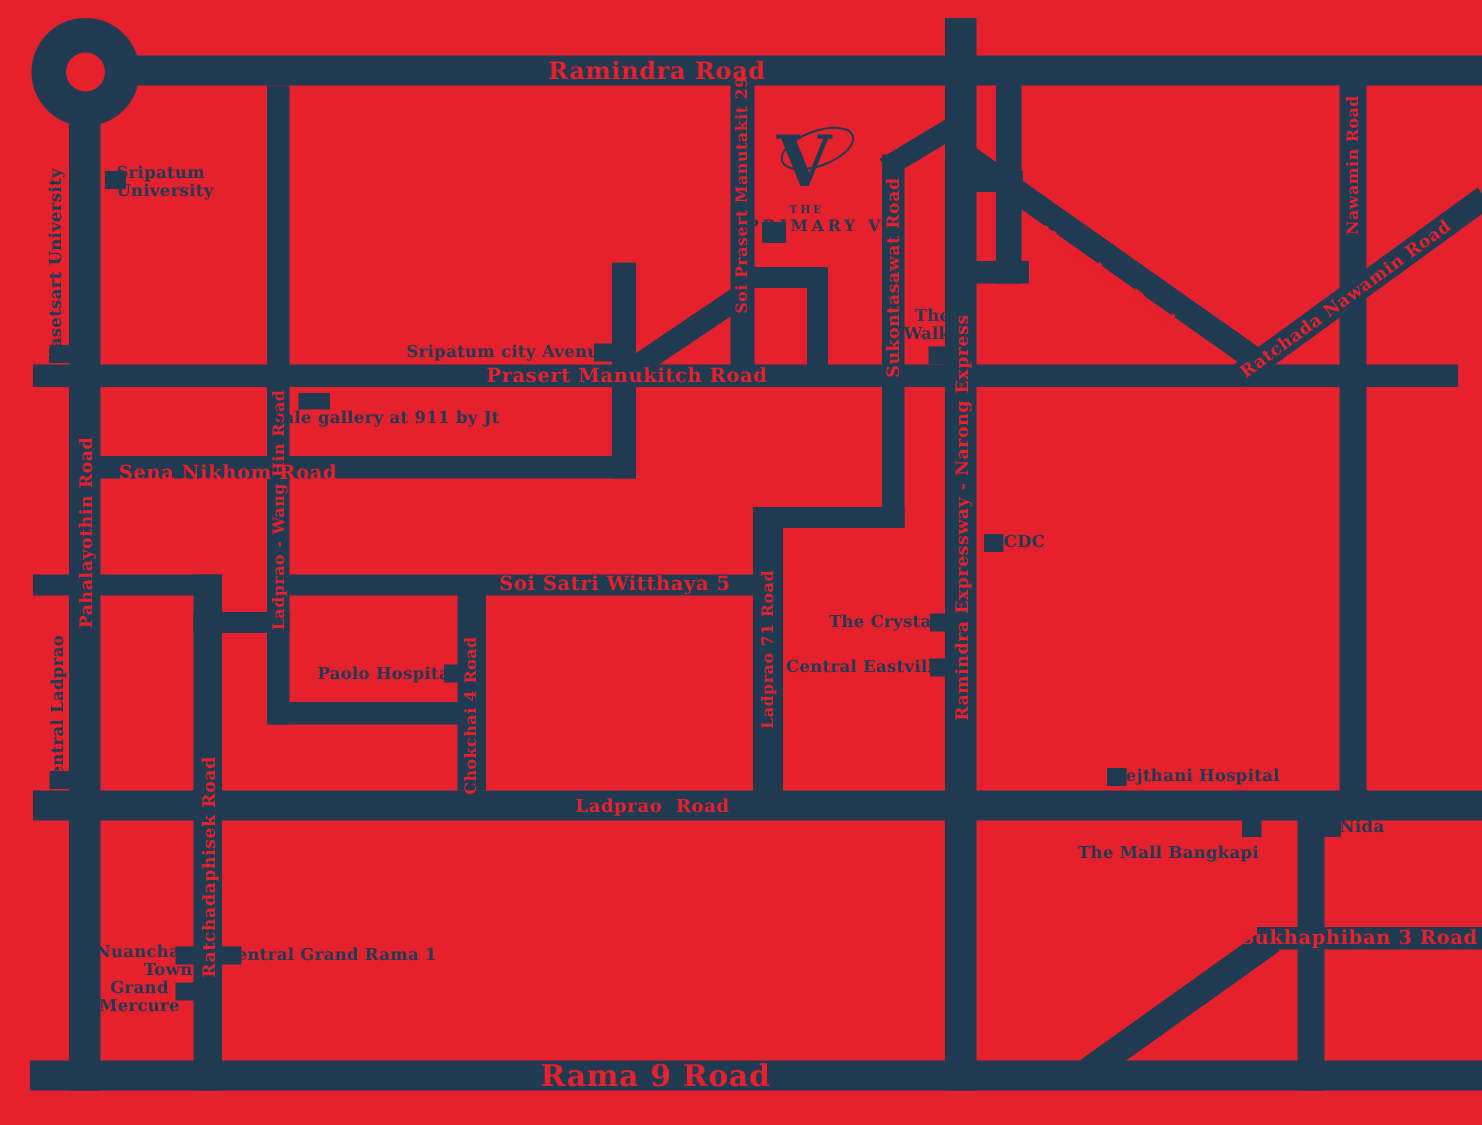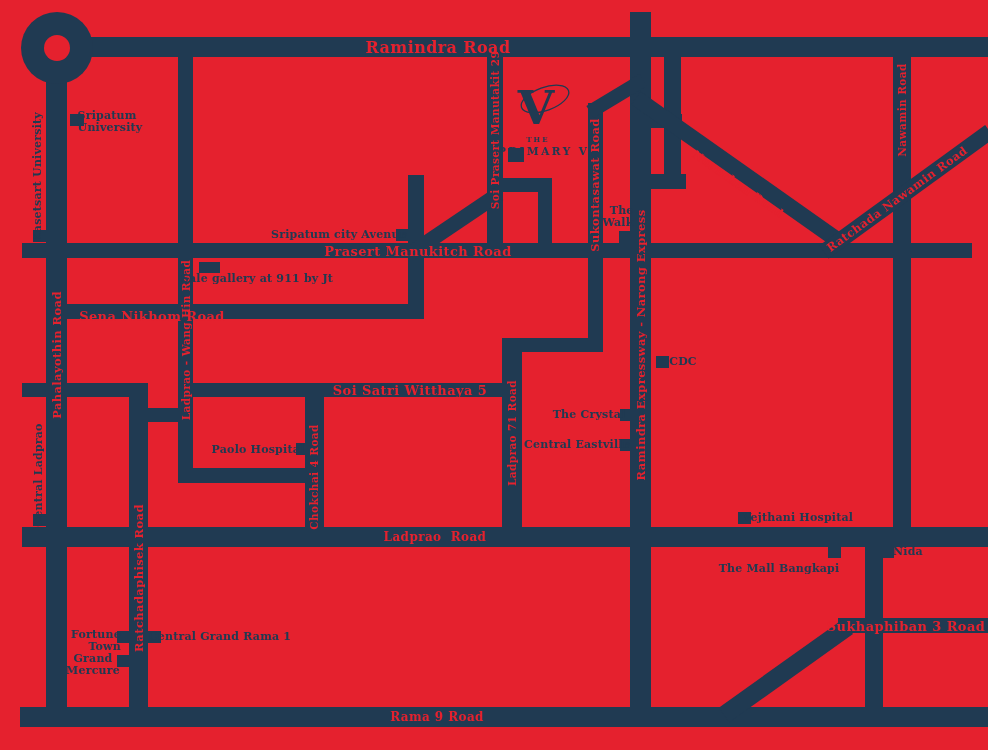--- a/index.html
+++ b/index.html
@@ -64,21 +64,21 @@
     <div class="road" style="left: 412px; top: 244.5px; width: 105px; height: 15px; transform-origin: 0px 50%; transform: rotate(-34deg);"></div>
     <div class="road" style="left: 724px; top: 706px; width: 152px; height: 18px; transform-origin: 0px 50%; transform: rotate(-35.5deg);"></div>
     <div class="circle" style="left: 21px; top: 12px; height: 72px; width: 72px;"></div>
     <div class="circle inner" style="left: 44px; top: 35px; height: 26px; width: 26px;"></div>
     <div class="rlabel" style="left: 438px; top: 47px; font-size: 16px; transform: translate(-50%, -50%) rotate(0deg);">Ramindra Road</div>
     <div class="rlabel" style="left: 418px; top: 251px; font-size: 13px; transform: translate(-50%, -50%) rotate(0deg);">Prasert Manukitch Road</div>
     <div class="rlabel" style="left: 122px; top: 316px; font-size: 13px; transform: translate(-50%, -50%) rotate(0deg); margin-left: 30px;">Sena Nikhom Road</div>
     <div class="rlabel" style="left: 410px; top: 390px; font-size: 13px; transform: translate(-50%, -50%) rotate(0deg);">Soi Satri Witthaya 5</div>
     <div class="rlabel" style="left: 435px; top: 537px; font-size: 12px; transform: translate(-50%, -50%) rotate(0deg);">Ladprao  Road</div>
     <div class="rlabel" style="left: 906px; top: 626px; font-size: 13px; transform: translate(-50%, -50%) rotate(0deg);">Sukhaphiban 3 Road</div>
-    <div class="rlabel" style="left: 437px; top: 717px; font-size: 12px; transform: translate(-50%, -50%) rotate(0deg);">Rama 9 Road</div>
+    <div class="rlabel" style="left: 437px; top: 717px; font-size: 20px; transform: translate(-50%, -50%) rotate(0deg);">Rama 9 Road</div>
     <div class="rlabel" style="left: 57px; top: 355px; font-size: 11.5px; transform: translate(-50%, -50%) rotate(-90deg);">Pahalayothin Road</div>
     <div class="rlabel" style="left: 139px; top: 578px; font-size: 11.5px; transform: translate(-50%, -50%) rotate(-90deg);">Ratchadaphisek Road</div>
     <div class="rlabel" style="left: 186px; top: 340px; font-size: 10.5px; transform: translate(-50%, -50%) rotate(-90deg);">Ladprao - Wang Hin Road</div>
     <div class="rlabel" style="left: 314px; top: 477px; font-size: 10.5px; transform: translate(-50%, -50%) rotate(-90deg);">Chokchai 4 Road</div>
     <div class="rlabel" style="left: 495px; top: 130px; font-size: 10.5px; transform: translate(-50%, -50%) rotate(-90deg);">Soi Prasert Manutakit 29</div>
     <div class="rlabel" style="left: 595px; top: 185px; font-size: 11.5px; transform: translate(-50%, -50%) rotate(-90deg);">Sukontasawat Road</div>
     <div class="rlabel" style="left: 512px; top: 433px; font-size: 10.5px; transform: translate(-50%, -50%) rotate(-90deg);">Ladprao 71 Road</div>
     <div class="rlabel" style="left: 641px; top: 345px; font-size: 11.5px; transform: translate(-50%, -50%) rotate(-90deg);">Ramindra Expressway - Narong Express</div>
     <div class="rlabel" style="left: 902px; top: 110px; font-size: 10.5px; transform: translate(-50%, -50%) rotate(-90deg);">Nawamin Road</div>
     <div class="rlabel" style="left: 738px; top: 184px; font-size: 11.5px; transform: translate(-50%, -50%) rotate(35deg);">Nuanchan Road</div>
@@ -103,19 +103,19 @@
     <div class="lm-label" style="left: 798px; top: 518px; text-align: center; transform: translate(-50%, -50%) rotate(0deg);"><div>Vejthani Hospital</div></div>
     <div class="lm-marker" style="left: 828px; top: 546px; width: 13px; height: 12px;"></div>
     <div class="lm-label" style="left: 779px; top: 552px; text-align: center; transform: translate(-50%, -50%) rotate(0deg); margin-top: 17px;"><div>The Mall Bangkapi</div></div>
     <div class="lm-marker" style="left: 881px; top: 546px; width: 13px; height: 12px;"></div>
     <div class="lm-label" style="left: 908px; top: 552px; text-align: center; transform: translate(-50%, -50%) rotate(0deg);"><div>Nida</div></div>
     <div class="lm-marker" style="left: 33px; top: 514px; width: 13px; height: 12px;"></div>
     <div class="lm-label" style="left: 39px; top: 475px; text-align: center; transform: translate(-50%, -50%) rotate(-90deg);"><div>Central Ladprao</div></div>
     <div class="lm-marker" style="left: 296px; top: 443px; width: 13px; height: 12px;"></div>
     <div class="lm-label" style="left: 258px; top: 450px; text-align: center; transform: translate(-50%, -50%) rotate(0deg);"><div>Paolo Hospital</div></div>
     <div class="lm-marker" style="left: 117px; top: 631px; width: 13px; height: 12px;"></div>
-    <div class="lm-label" style="left: 96px; top: 641px; text-align: right; transform: translate(-50%, -50%) rotate(0deg);"><div>Fortune</div><div>Town</div></div>
+    <div class="lm-label" style="left: 96px; top: 641px; text-align: right; transform: translate(-50%, -50%) rotate(0deg);"><div>Nuanchan</div><div>Town</div></div>
     <div class="lm-marker" style="left: 117px; top: 655px; width: 13px; height: 12px;"></div>
     <div class="lm-label" style="left: 93px; top: 665px; text-align: center; transform: translate(-50%, -50%) rotate(0deg);"><div>Grand</div><div>Mercure</div></div>
     <div class="lm-marker" style="left: 148px; top: 631px; width: 13px; height: 12px;"></div>
     <div class="lm-label" style="left: 220px; top: 637px; text-align: center; transform: translate(-50%, -50%) rotate(0deg);"><div>Central Grand Rama 1</div></div>
     <div class="lm-marker" style="left: 508px; top: 148px; width: 16px; height: 14px;"></div>
   </div>
 
 </body></html>

